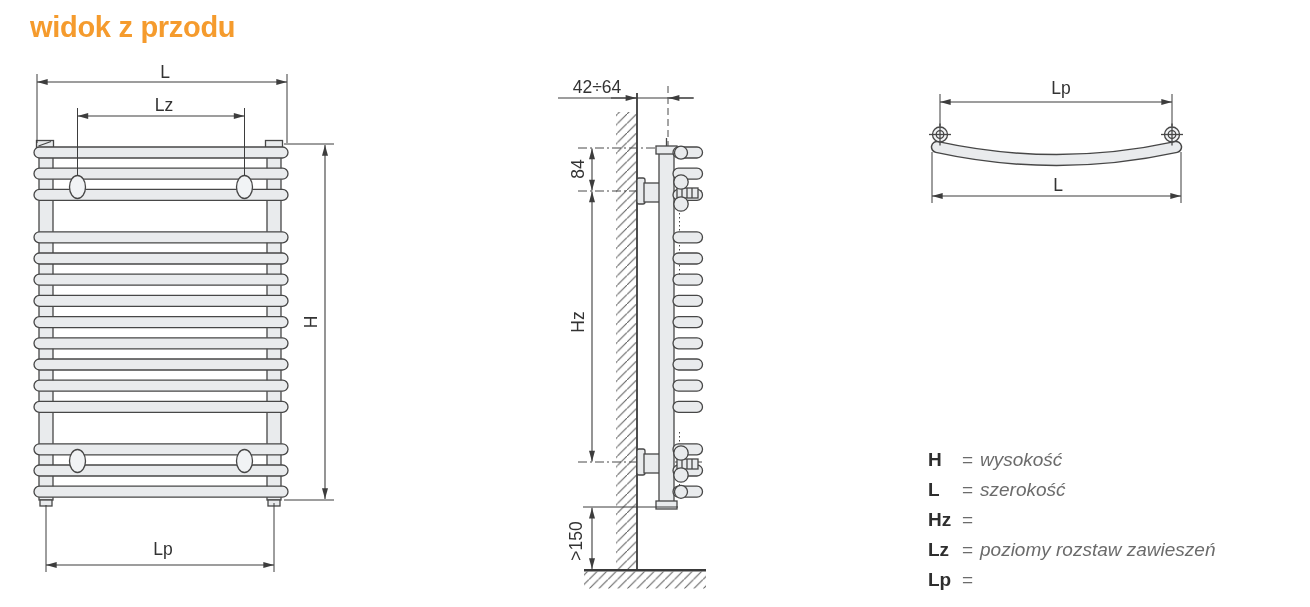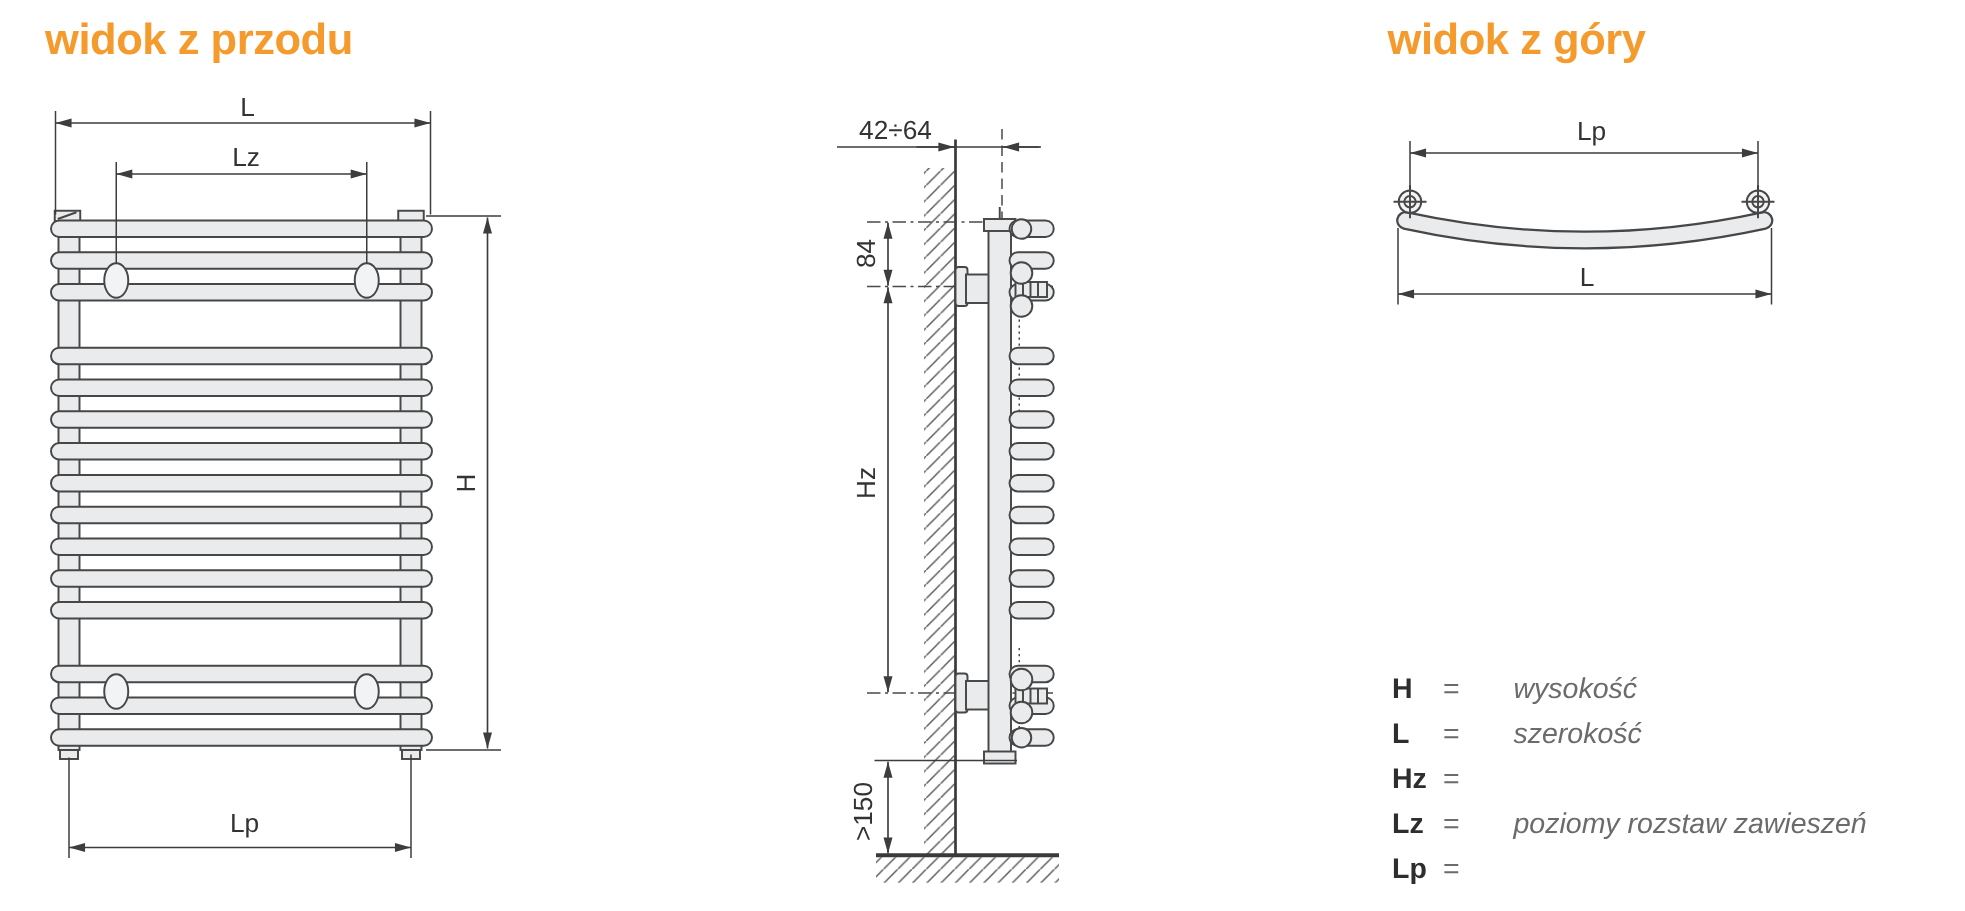--- a/index.html
+++ b/index.html
@@ -24,21 +24,21 @@
   .dim-label{
     position:absolute;
     font-size:17.5px;color:#333;white-space:nowrap;
     transform:translate(-50%,-50%);
   }
   .dim-label.rot{transform:translate(-50%,-50%) rotate(-90deg);}
   .legend{position:absolute;}
   .legend-row{display:flex;align-items:baseline;height:30px;font-size:19px;}
   .legend-row .sym{width:34px;font-weight:bold;color:#2e2e2e;}
   .legend-row .eq{width:18px;color:var(--legend-text,#6b6b6b);}
-  .legend-row .val{font-style:italic;color:var(--legend-text,#6b6b6b);white-space:nowrap;margin-left:29px;}
+  .legend-row .val{font-style:italic;color:var(--legend-text,#6b6b6b);white-space:nowrap;}
 
   
   .part{fill:var(--fill,#e9ebed);stroke:#474747;stroke-width:1.3;}
   .part-light{fill:#f1f3f5;stroke:#474747;stroke-width:1.3;}
   .stroke{stroke:#474747;stroke-width:1.3;fill:none;}
   .dim{stroke:var(--line,#3d3d3d);stroke-width:1.1;fill:none;}
   .ext{stroke:var(--line,#3d3d3d);stroke-width:1;fill:none;}
   .cl{stroke:#4a4a4a;stroke-width:1;fill:none;stroke-dasharray:9 3 2 3;}
   .dash{stroke:#4a4a4a;stroke-width:1;fill:none;stroke-dasharray:7 4;}
   .dot{stroke:#4a4a4a;stroke-width:1;fill:none;stroke-dasharray:1.5 2.5;}
@@ -215,21 +215,20 @@
       <line class="ext" x1="1172" y1="94" x2="1172" y2="126"></line>
       <line class="dim" x1="940" y1="102" x2="1172" y2="102" marker-start="url(#arw)" marker-end="url(#arw)"></line>
 
       <line class="ext" x1="932" y1="152" x2="932" y2="203"></line>
       <line class="ext" x1="1181" y1="152" x2="1181" y2="203"></line>
       <line class="dim" x1="932" y1="196" x2="1181" y2="196" marker-start="url(#arw)" marker-end="url(#arw)"></line>
     </g>
   </svg>
 
   <div class="view-title" style="left:30px;top:11px">widok z przodu</div>
-  <div class="view-title" style="left:925px;top:11px">widok z góry</div>
 
   <div class="dim-label" style="left:165px;top:72px">L</div>
   <div class="dim-label" style="left:164px;top:105px">Lz</div>
   <div class="dim-label rot" style="left:311px;top:322px">H</div>
   <div class="dim-label" style="left:163px;top:549px">Lp</div>
 
   <div class="dim-label" style="left:597px;top:87px">42÷64</div>
   <div class="dim-label rot" style="left:578px;top:169px">84</div>
   <div class="dim-label rot" style="left:578px;top:322px">Hz</div>
   <div class="dim-label rot" style="left:576px;top:541px">&gt;150</div>

